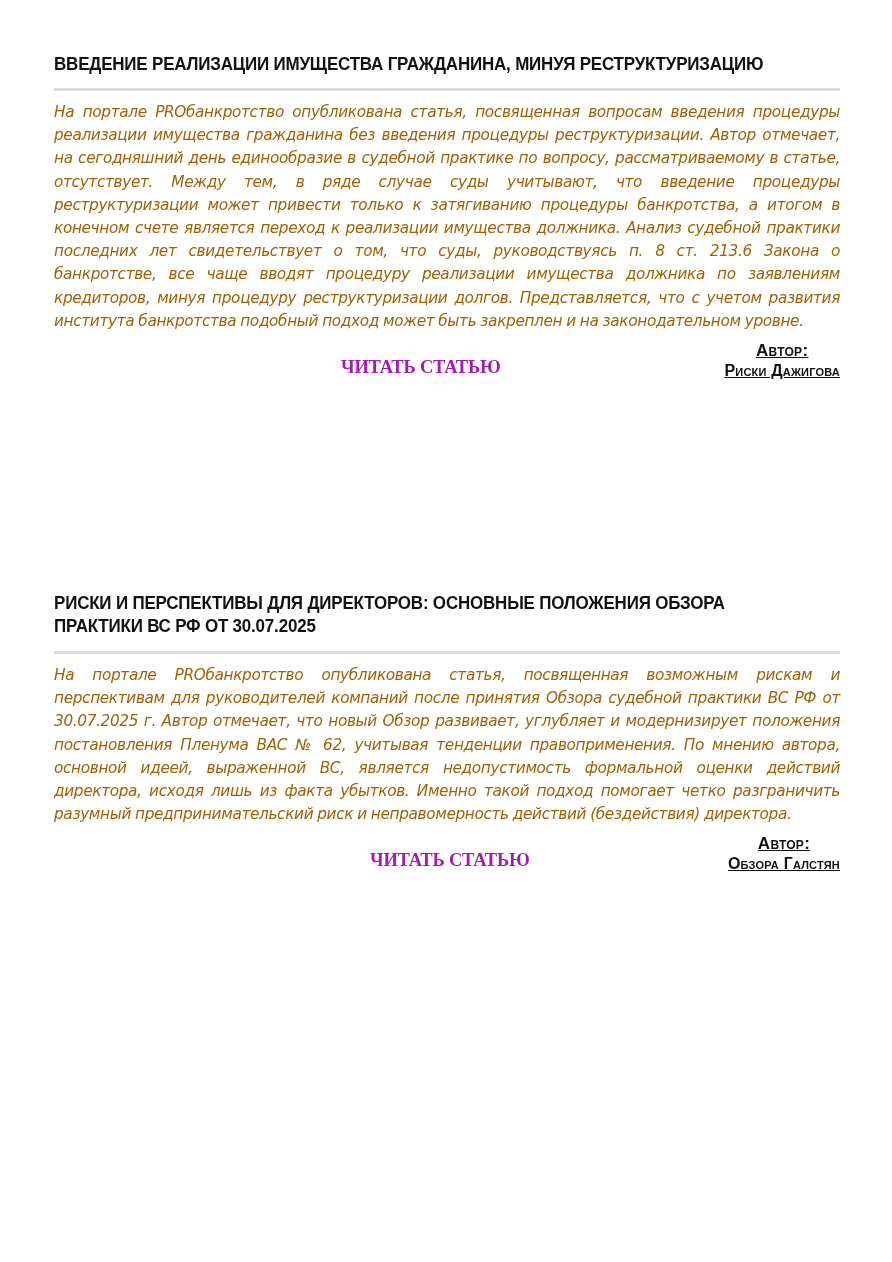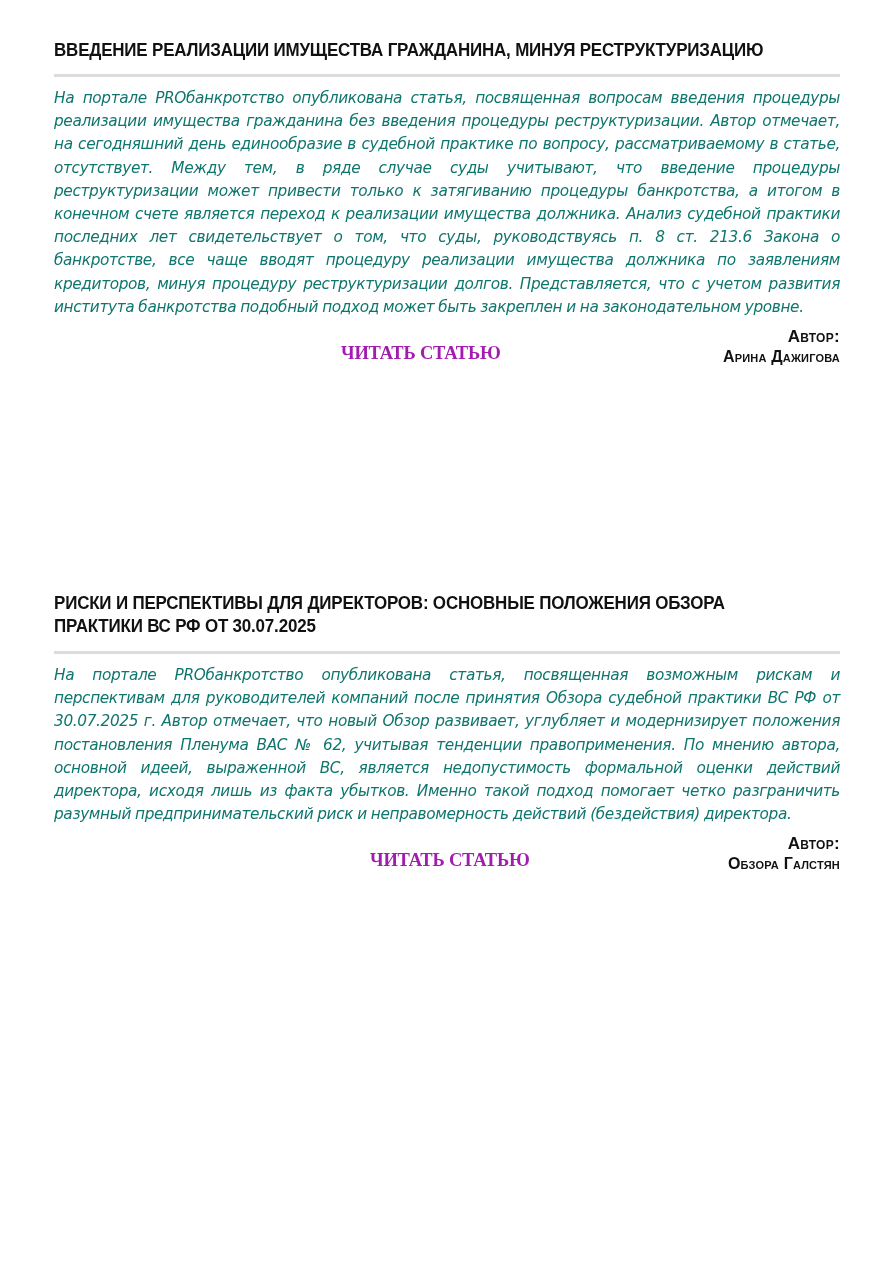--- a/index.html
+++ b/index.html
@@ -12,21 +12,21 @@
       height: 1262px;
       position: relative;
       overflow: hidden;
       color: #1a1a1a;
     }
     .article {
       position: absolute;
       left: 54px;
       width: 786px;
     }
-    .article-1 { top: 39px; }
+    .article-1 { top: 53px; }
     .article-2 { top: 592px; }
 
     .article-title {
       font-family: "Liberation Sans", sans-serif;
       font-weight: bold;
       font-size: 17.5px;
       line-height: 23px;
       letter-spacing: -0.2px;
       text-transform: uppercase;
       margin: 0;
@@ -43,21 +43,21 @@
     }
     .article-2 .divider { margin-top: 13px; margin-bottom: 10px; }
 
     .article-body {
       font-family: "DejaVu Sans", sans-serif;
       font-style: italic;
       font-weight: 300;
       font-size: 15.3px;
       line-height: 23.2px;
       text-align: justify;
-      color: #0f766e;
+      color: #a16207;
       margin: 0;
       letter-spacing: -0.35px;
       word-spacing: -0.5px;
     }
 
     .article-footer {
       position: relative;
       height: 50px;
       margin-top: 8px;
     }
@@ -73,23 +73,24 @@
       letter-spacing: -0.2px;
       cursor: pointer;
     }
     .article-1 .read-link { left: 287px; }
     .article-2 .read-link { left: 316px; }
 
     .author-block {
       position: absolute;
       right: 0;
       top: 0;
-      text-align: right;
+      text-align: center;
       font-family: "Liberation Sans", sans-serif;
       color: #111111;
+      text-decoration: underline;
     }
     .author-label {
       font-weight: bold;
       font-variant: small-caps;
       font-size: 17px;
       line-height: 20px;
       letter-spacing: 0.3px;
     }
     .author-name {
       font-weight: bold;
@@ -103,21 +104,21 @@
 <body>
 
 <article class="article article-1">
   <h2 class="article-title">Введение реализации имущества гражданина, минуя реструктуризацию</h2>
   <div class="divider"></div>
   <p class="article-body">На портале PROбанкротство опубликована статья, посвященная вопросам введения процедуры реализации имущества гражданина без введения процедуры реструктуризации.  Автор отмечает, на сегодняшний день единообразие в судебной практике по вопросу, рассматриваемому в статье, отсутствует. Между тем, в ряде случае суды учитывают, что введение процедуры реструктуризации может привести только к затягиванию процедуры банкротства, а итогом в конечном счете является переход к реализации имущества должника. Анализ судебной практики последних лет свидетельствует о том, что суды, руководствуясь п. 8 ст. 213.6 Закона о банкротстве, все чаще вводят процедуру реализации имущества должника по заявлениям кредиторов, минуя процедуру реструктуризации долгов. Представляется, что с учетом развития института банкротства подобный подход может быть закреплен и на законодательном уровне.</p>
   <div class="article-footer">
     <a class="read-link">Читать статью</a>
     <div class="author-block">
       <div class="author-label">Автор:</div>
-      <div class="author-name">Арина Дажигова</div>
+      <div class="author-name">Риски Дажигова</div>
     </div>
   </div>
 </article>
 
 <article class="article article-2">
   <h2 class="article-title">Риски и перспективы для директоров: основные положения обзора практики ВС РФ от 30.07.2025</h2>
   <div class="divider"></div>
   <p class="article-body">На портале PROбанкротство опубликована статья, посвященная возможным рискам и перспективам для руководителей компаний после принятия Обзора судебной практики ВС РФ от 30.07.2025 г. Автор отмечает, что новый Обзор развивает, углубляет и модернизирует положения постановления Пленума ВАС № 62, учитывая тенденции правоприменения. По мнению автора, основной идеей, выраженной ВС, является недопустимость формальной оценки действий директора, исходя лишь из факта убытков. Именно такой подход помогает четко разграничить разумный предпринимательский риск и неправомерность действий (бездействия) директора.</p>
   <div class="article-footer">
     <a class="read-link">Читать статью</a>

